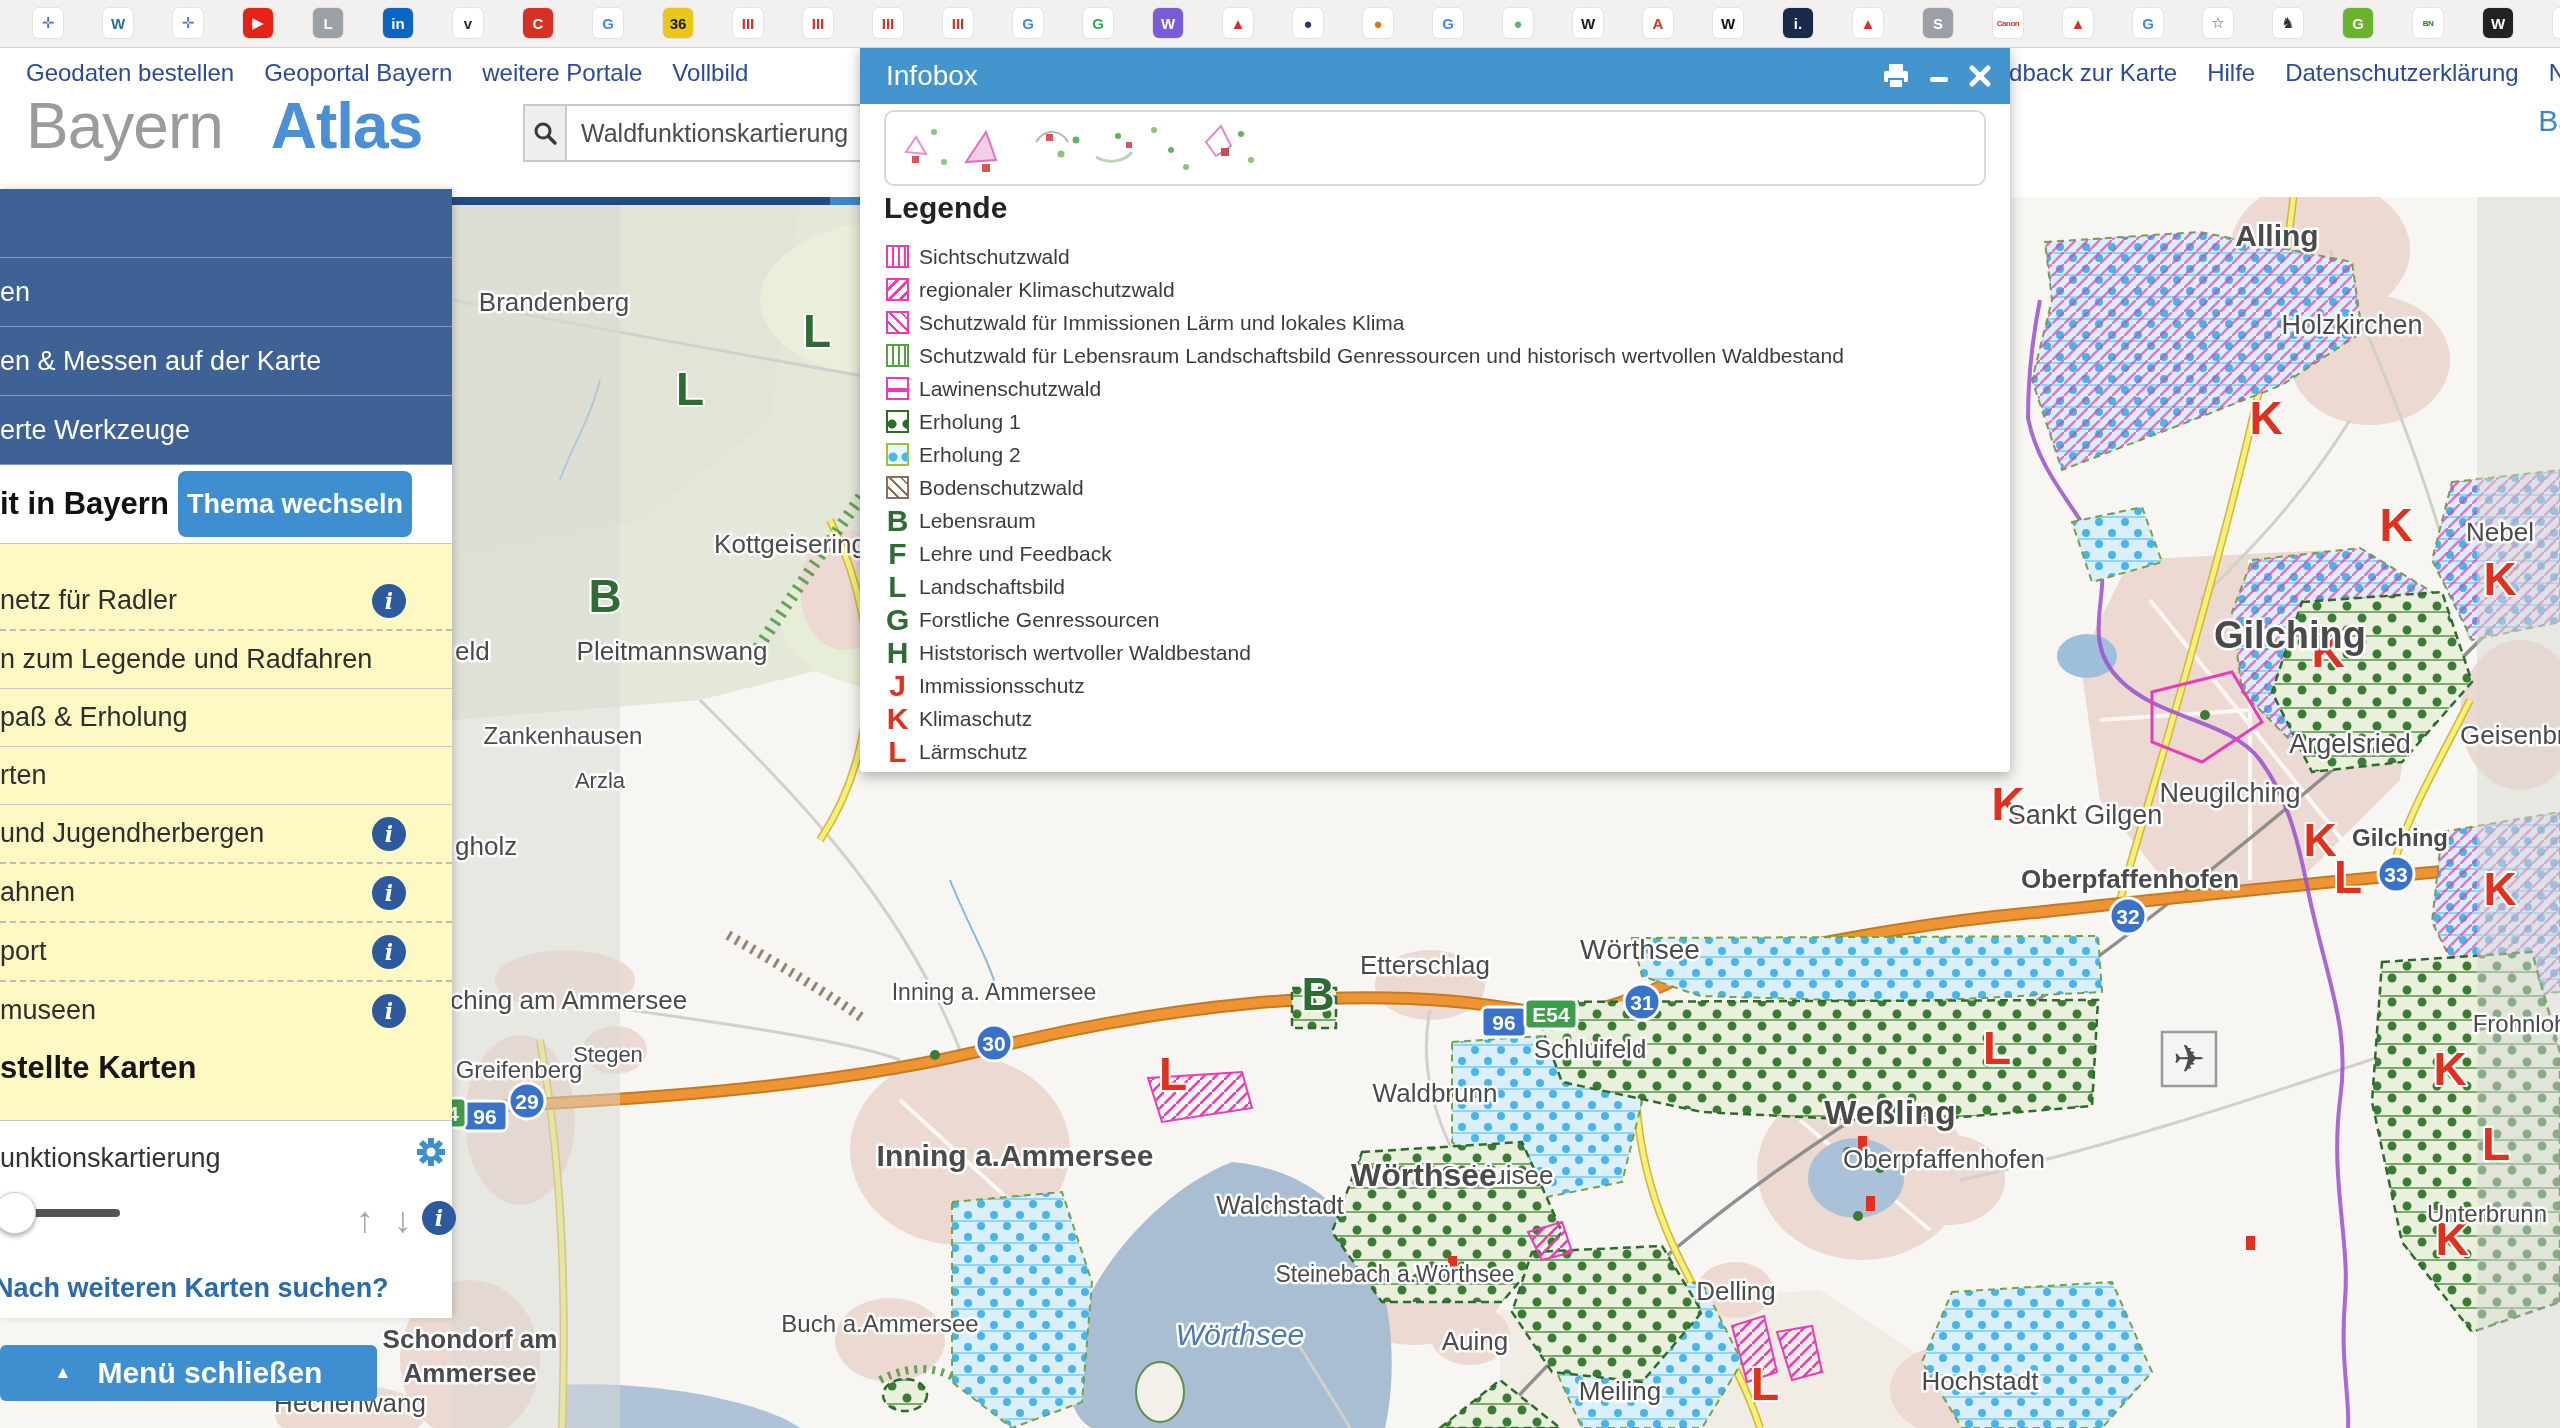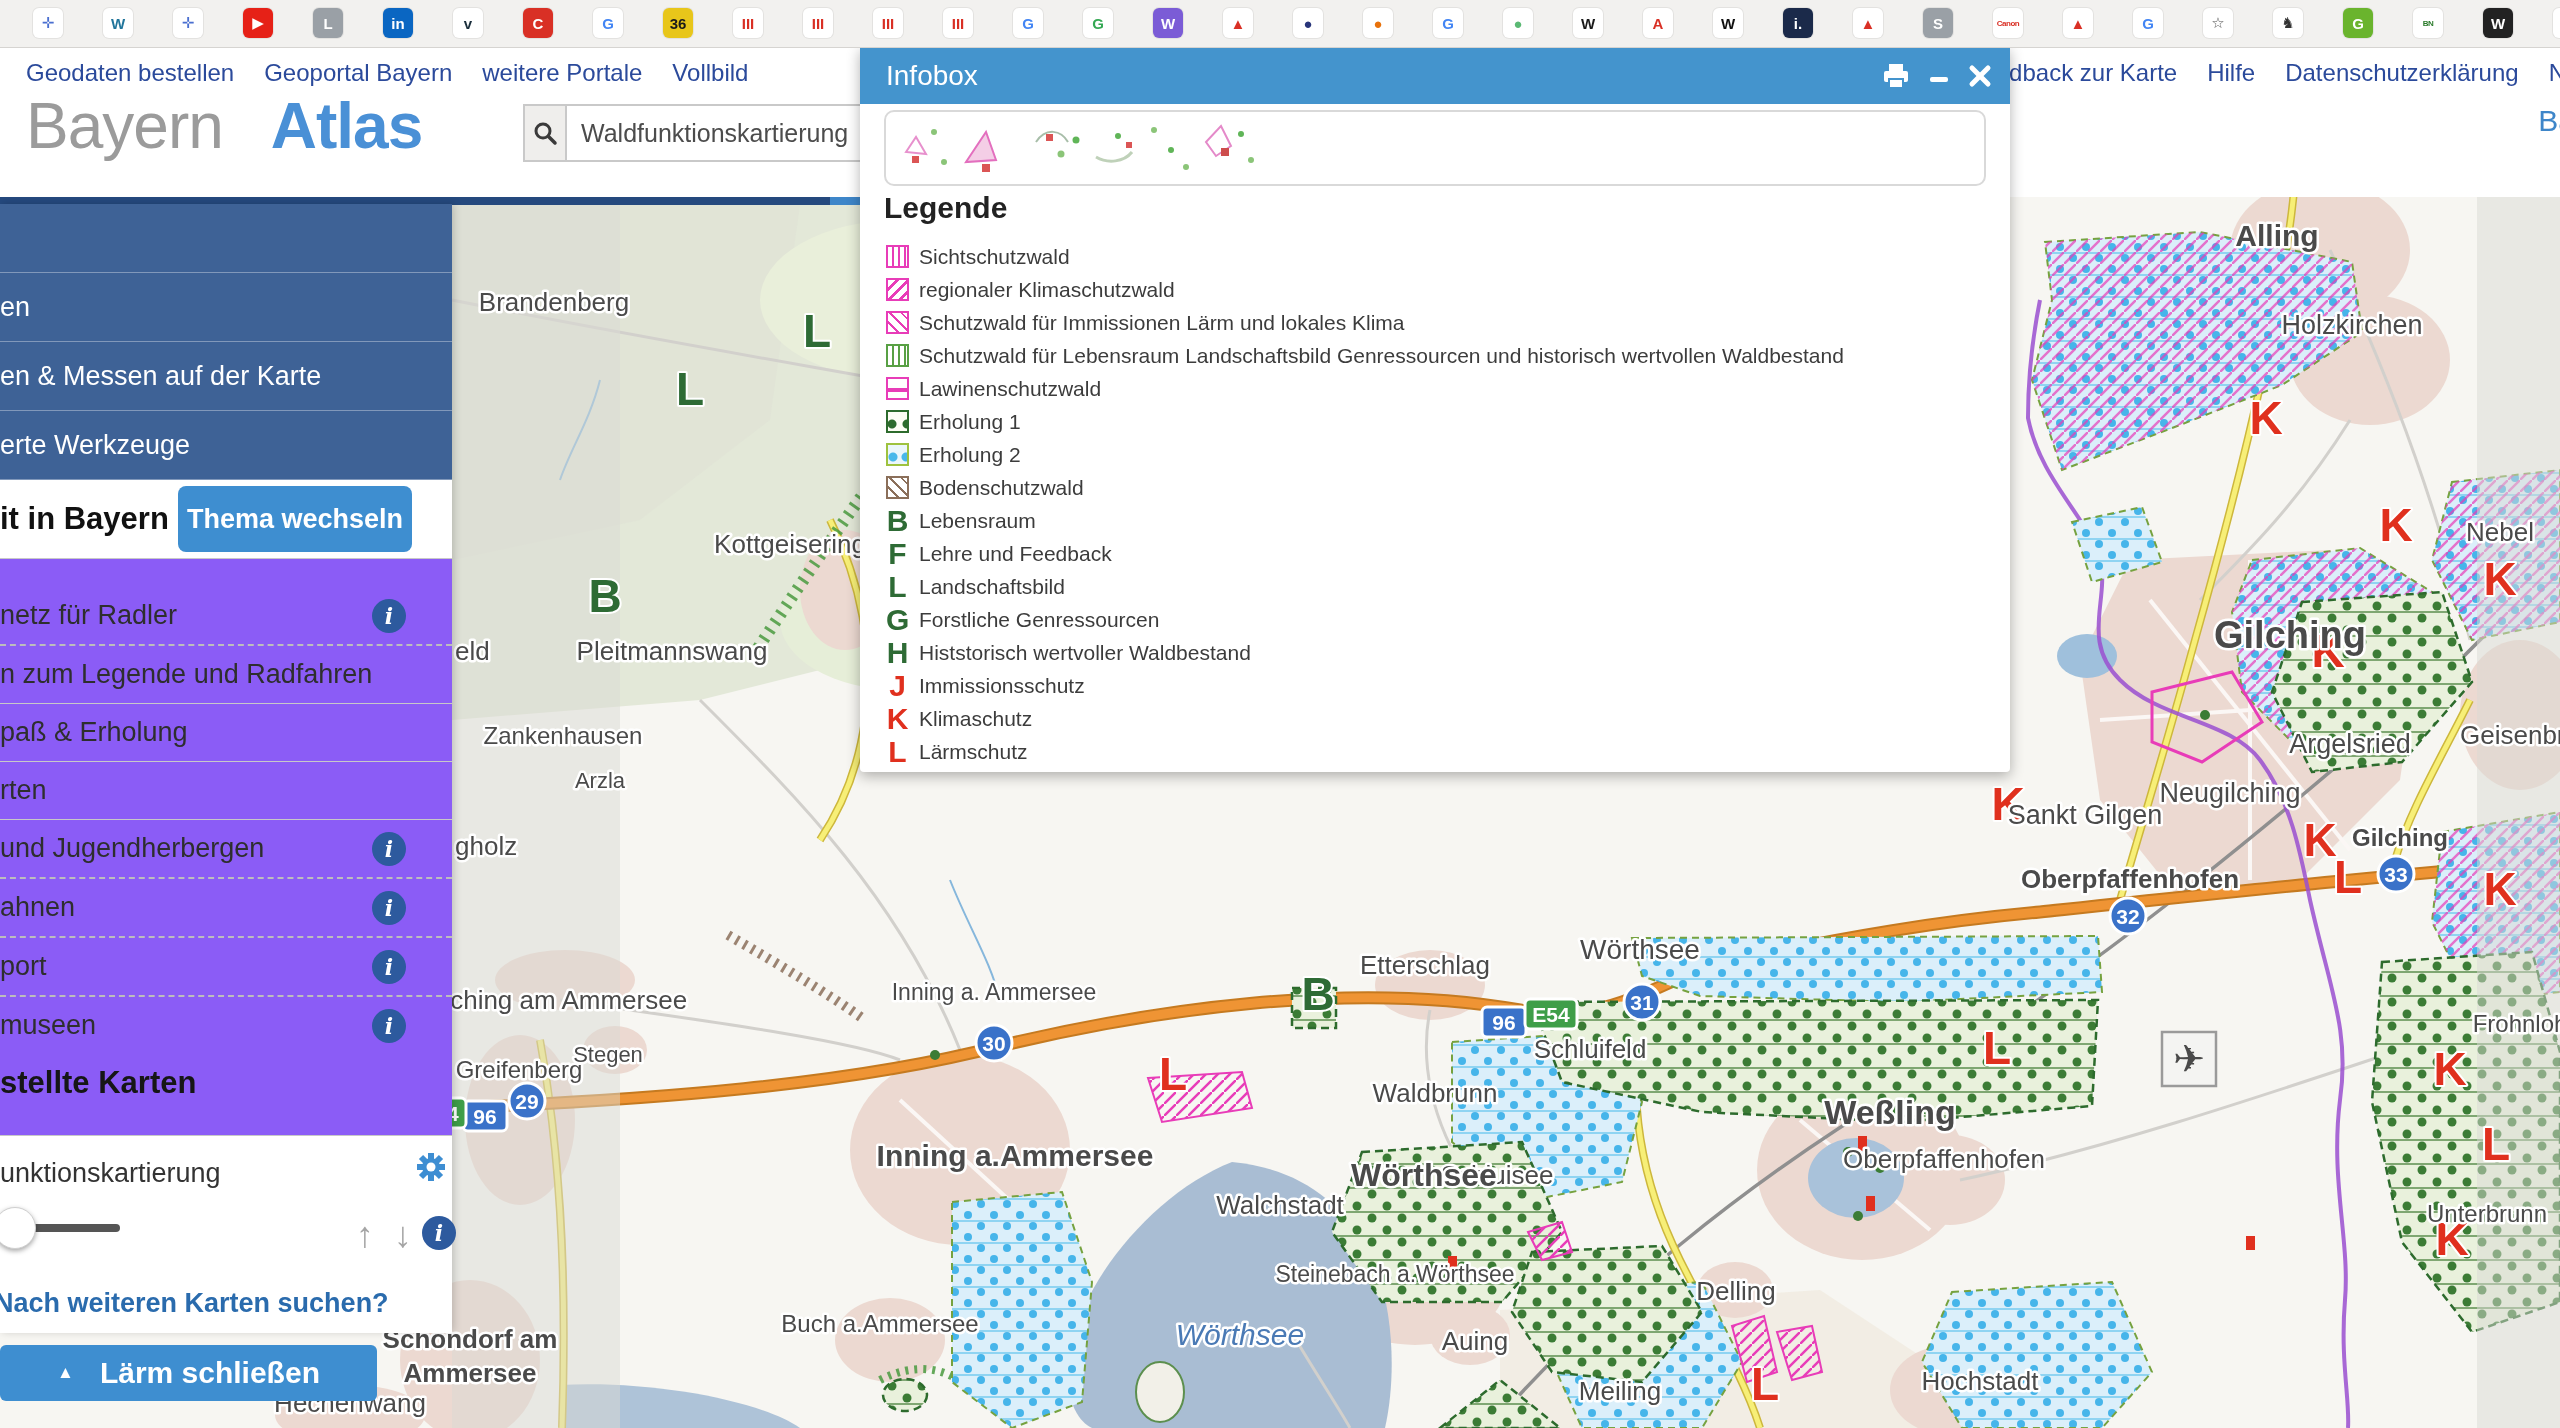--- a/index.html
+++ b/index.html
@@ -27,21 +27,21 @@
     background:#fff;display:flex;align-items:center;}
   #search-iconcell{width:40px;height:100%;background:#efeeec;border-right:2px solid #c9c9c9;
     display:flex;align-items:center;justify-content:center;}
   #searchbox input{border:none;outline:none;font-size:25px;color:#4c4c4c;padding:0 0 0 14px;flex:1;
     font-family:"Liberation Sans",sans-serif;background:transparent;}
   #cliptext{position:absolute;right:-30px;top:53px;text-align:right;color:#3e86c9;font-size:30px;line-height:42px;}
   .bar-dark{position:absolute;left:0;top:197px;width:830px;height:8px;background:#25497e;z-index:6;}
   .bar-light{position:absolute;left:830px;top:197px;width:530px;height:8px;background:#3e86c9;z-index:6;}
 
   
-  #sidebar{position:absolute;left:0;top:204px;width:452px;height:1128px;z-index:8;background:#8b5cf6;
+  #sidebar{position:absolute;left:0;top:189px;width:452px;height:1128px;z-index:8;background:#fef9c3;
     box-shadow:2px 0 8px rgba(0,0,0,0.18);}
   #menu-dark{height:276px;background:#3e6296;}
   .mrow{height:68px;border-bottom:1px solid rgba(255,255,255,0.35);color:#fff;font-size:27px;
     display:flex;align-items:center;cursor:pointer;}
   #theme-row{position:relative;height:78px;border-bottom:1px solid #c8c8c8;background:#fff;}
   #theme-title{position:absolute;left:0;top:0;line-height:78px;font-size:31px;font-weight:bold;color:#111;}
   #theme-btn{position:absolute;left:178px;top:6px;width:234px;height:66px;background:#3e8ed0;color:#fff;
     font-size:27px;font-weight:bold;border:none;border-radius:8px;cursor:pointer;
     display:flex;align-items:center;justify-content:center;}
   #maplist{position:absolute;top:383px;left:0;width:452px;}
@@ -515,21 +515,21 @@
           <div id="slider-thumb"></div>
         </div>
       <span class="arrow" id="arrow-up">↑</span>
       <span class="arrow" id="arrow-down">↓</span>
       <span class="info-ic" id="layer-info">i</span>
       <span id="more-link">Nach weiteren Karten suchen?</span>
     </div>
   </div>
   <button id="menu-close">
     <span class="tri">▲</span>
-    <span>Lärm schließen</span>
+    <span>Menü schließen</span>
   </button>
 
   <div id="infobox">
     <div id="ib-titlebar">
       <span id="ib-title">Infobox</span>
       <div id="ib-tools">
         <span class="ib-tool">
           <svg width="28" height="26" viewBox="0 0 28 26">
               <rect x="7" y="1" width="14" height="7" fill="#fff"></rect>
               <rect x="2" y="8" width="24" height="11" rx="2" fill="#fff"></rect>

